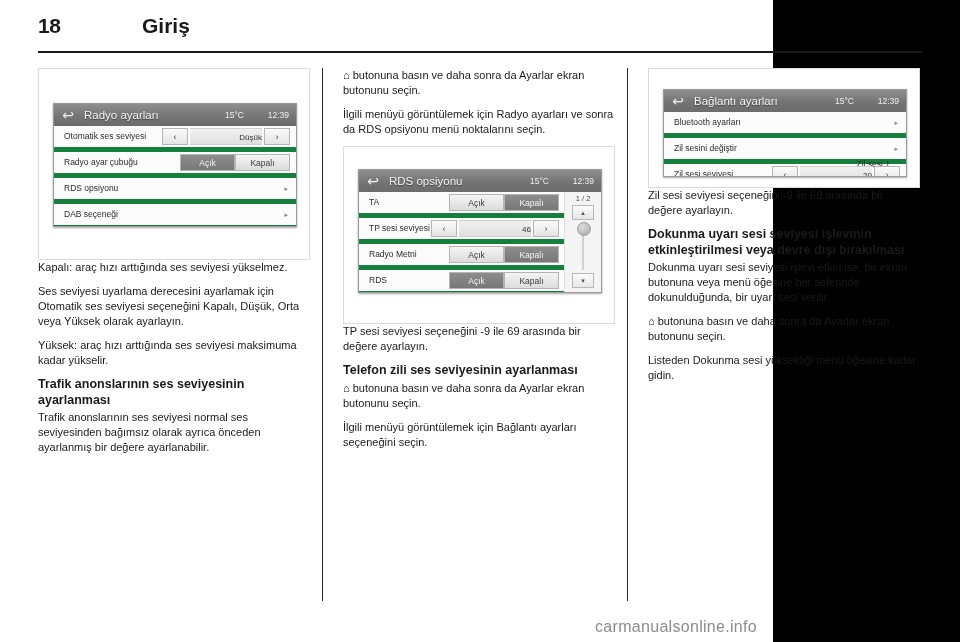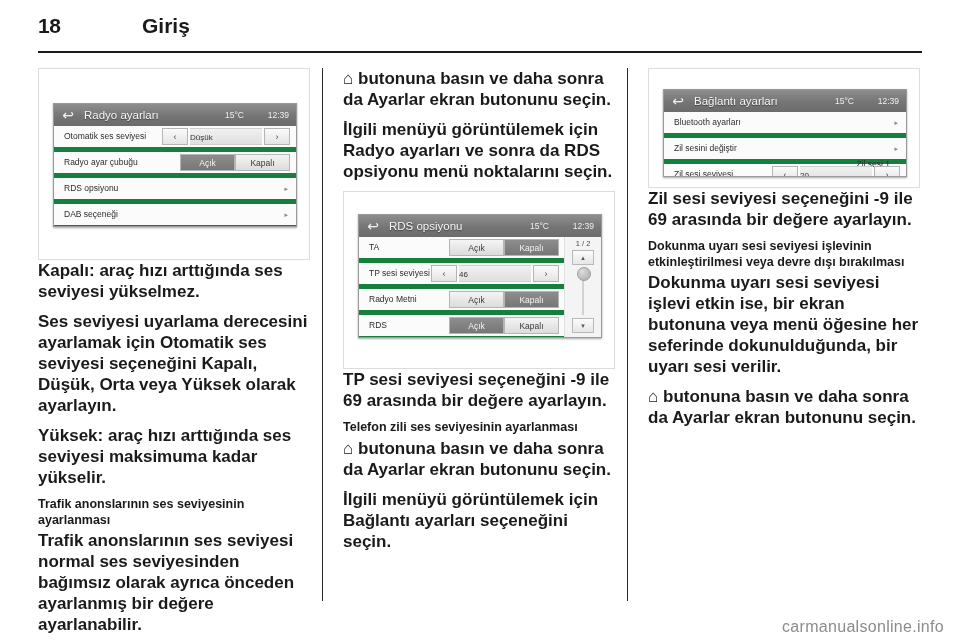--- a/index.html
+++ b/index.html
@@ -1,21 +1,21 @@
 <!DOCTYPE html>
 <html><head>
 <meta charset="utf-8">
 <style>
   html,body{margin:0;padding:0;}
   body{
     width:960px;height:642px;background:#000;overflow:hidden;
     font-family:"Liberation Serif",serif;
   }
   .page{
-    position:absolute;left:0;top:0;width:960px;height:642px;
+    position:absolute;left:0;top:0;width:773px;height:642px;
     background:#ffffff;
   }
   
   .page-header{
     position:absolute;left:38px;top:14px;width:884px;height:34px;
   }
   .page-num{
     position:absolute;left:0;top:0;
     font-family:"Liberation Sans",sans-serif;
     font-weight:bold;font-size:21px;color:#1a1a1a;letter-spacing:-0.5px;
@@ -115,21 +115,21 @@
   
   .stepper{
     position:absolute;right:6px;top:2px;height:17px;display:flex;
   }
   .st-arrow{
     width:26px;height:17px;line-height:16px;text-align:center;font-size:9px;color:#4a4a4a;
     background:linear-gradient(180deg,#fbfbfb,#e4e4e4);
     border:1px solid #b5b5b5;box-sizing:border-box;
   }
   .st-val{
-    width:72px;height:17px;line-height:17px;text-align:left;font-size:8px;color:#333;
+    width:72px;height:17px;line-height:17px;text-align:right;font-size:8px;color:#333;
     background:linear-gradient(180deg,#f0f0f0,#e0e0e0);
     border-top:1px solid #cfcfcf;border-bottom:1px solid #cfcfcf;box-sizing:border-box;
     margin:0 2px;
   }
   
   .scrollpane{
     position:absolute;right:0;top:22px;width:36px;bottom:0;background:#f4f4f4;
     border-left:1px solid #e0e0e0;
   }
   .pageind{
@@ -155,21 +155,21 @@
 
   
   .h-sub{
     font-family:"Liberation Sans",sans-serif;
     font-weight:bold;font-size:12.5px;line-height:15.5px;color:#1a1a1a;
     margin:0 0 5px 0;
   }
   .h-sub.tight{margin-bottom:2px;}
   p.body{
     font-family:"Liberation Sans",sans-serif;
-    font-weight:bold;font-size:17px;line-height:21px;color:#1a1a1a;
+    font-weight:normal;font-size:11px;line-height:15px;color:#1a1a1a;
     margin:0 0 9px 0;
   }
   .txt-block{}
 
   
   .footer{
     position:absolute;right:16px;bottom:6px;
     font-family:"Liberation Sans",sans-serif;
     font-size:16px;color:#8c8c8c;letter-spacing:0.3px;
   }
@@ -356,17 +356,18 @@
 
         </div>
       </div>
     </div>
 
     <div class="txt-block">
       <p class="body">Zil sesi seviyesi seçeneğini -9 ile 69 arasında bir değere ayarlayın.</p>
       <h3 class="h-sub tight">Dokunma uyarı sesi seviyesi işlevinin etkinleştirilmesi veya devre dışı bırakılması</h3>
       <p class="body">Dokunma uyarı sesi seviyesi işlevi etkin ise, bir ekran butonuna veya menü öğesine her seferinde dokunulduğunda, bir uyarı sesi verilir.</p>
       <p class="body">⌂ butonuna basın ve daha sonra da Ayarlar ekran butonunu seçin.</p>
+      <p class="body">Listeden Dokunma sesi yüksekliği menü öğesine kadar gidin.</p>
     </div>
   </div>
 
   <div class="footer">carmanualsonline.info</div>
 </div>
 
 </body></html>

